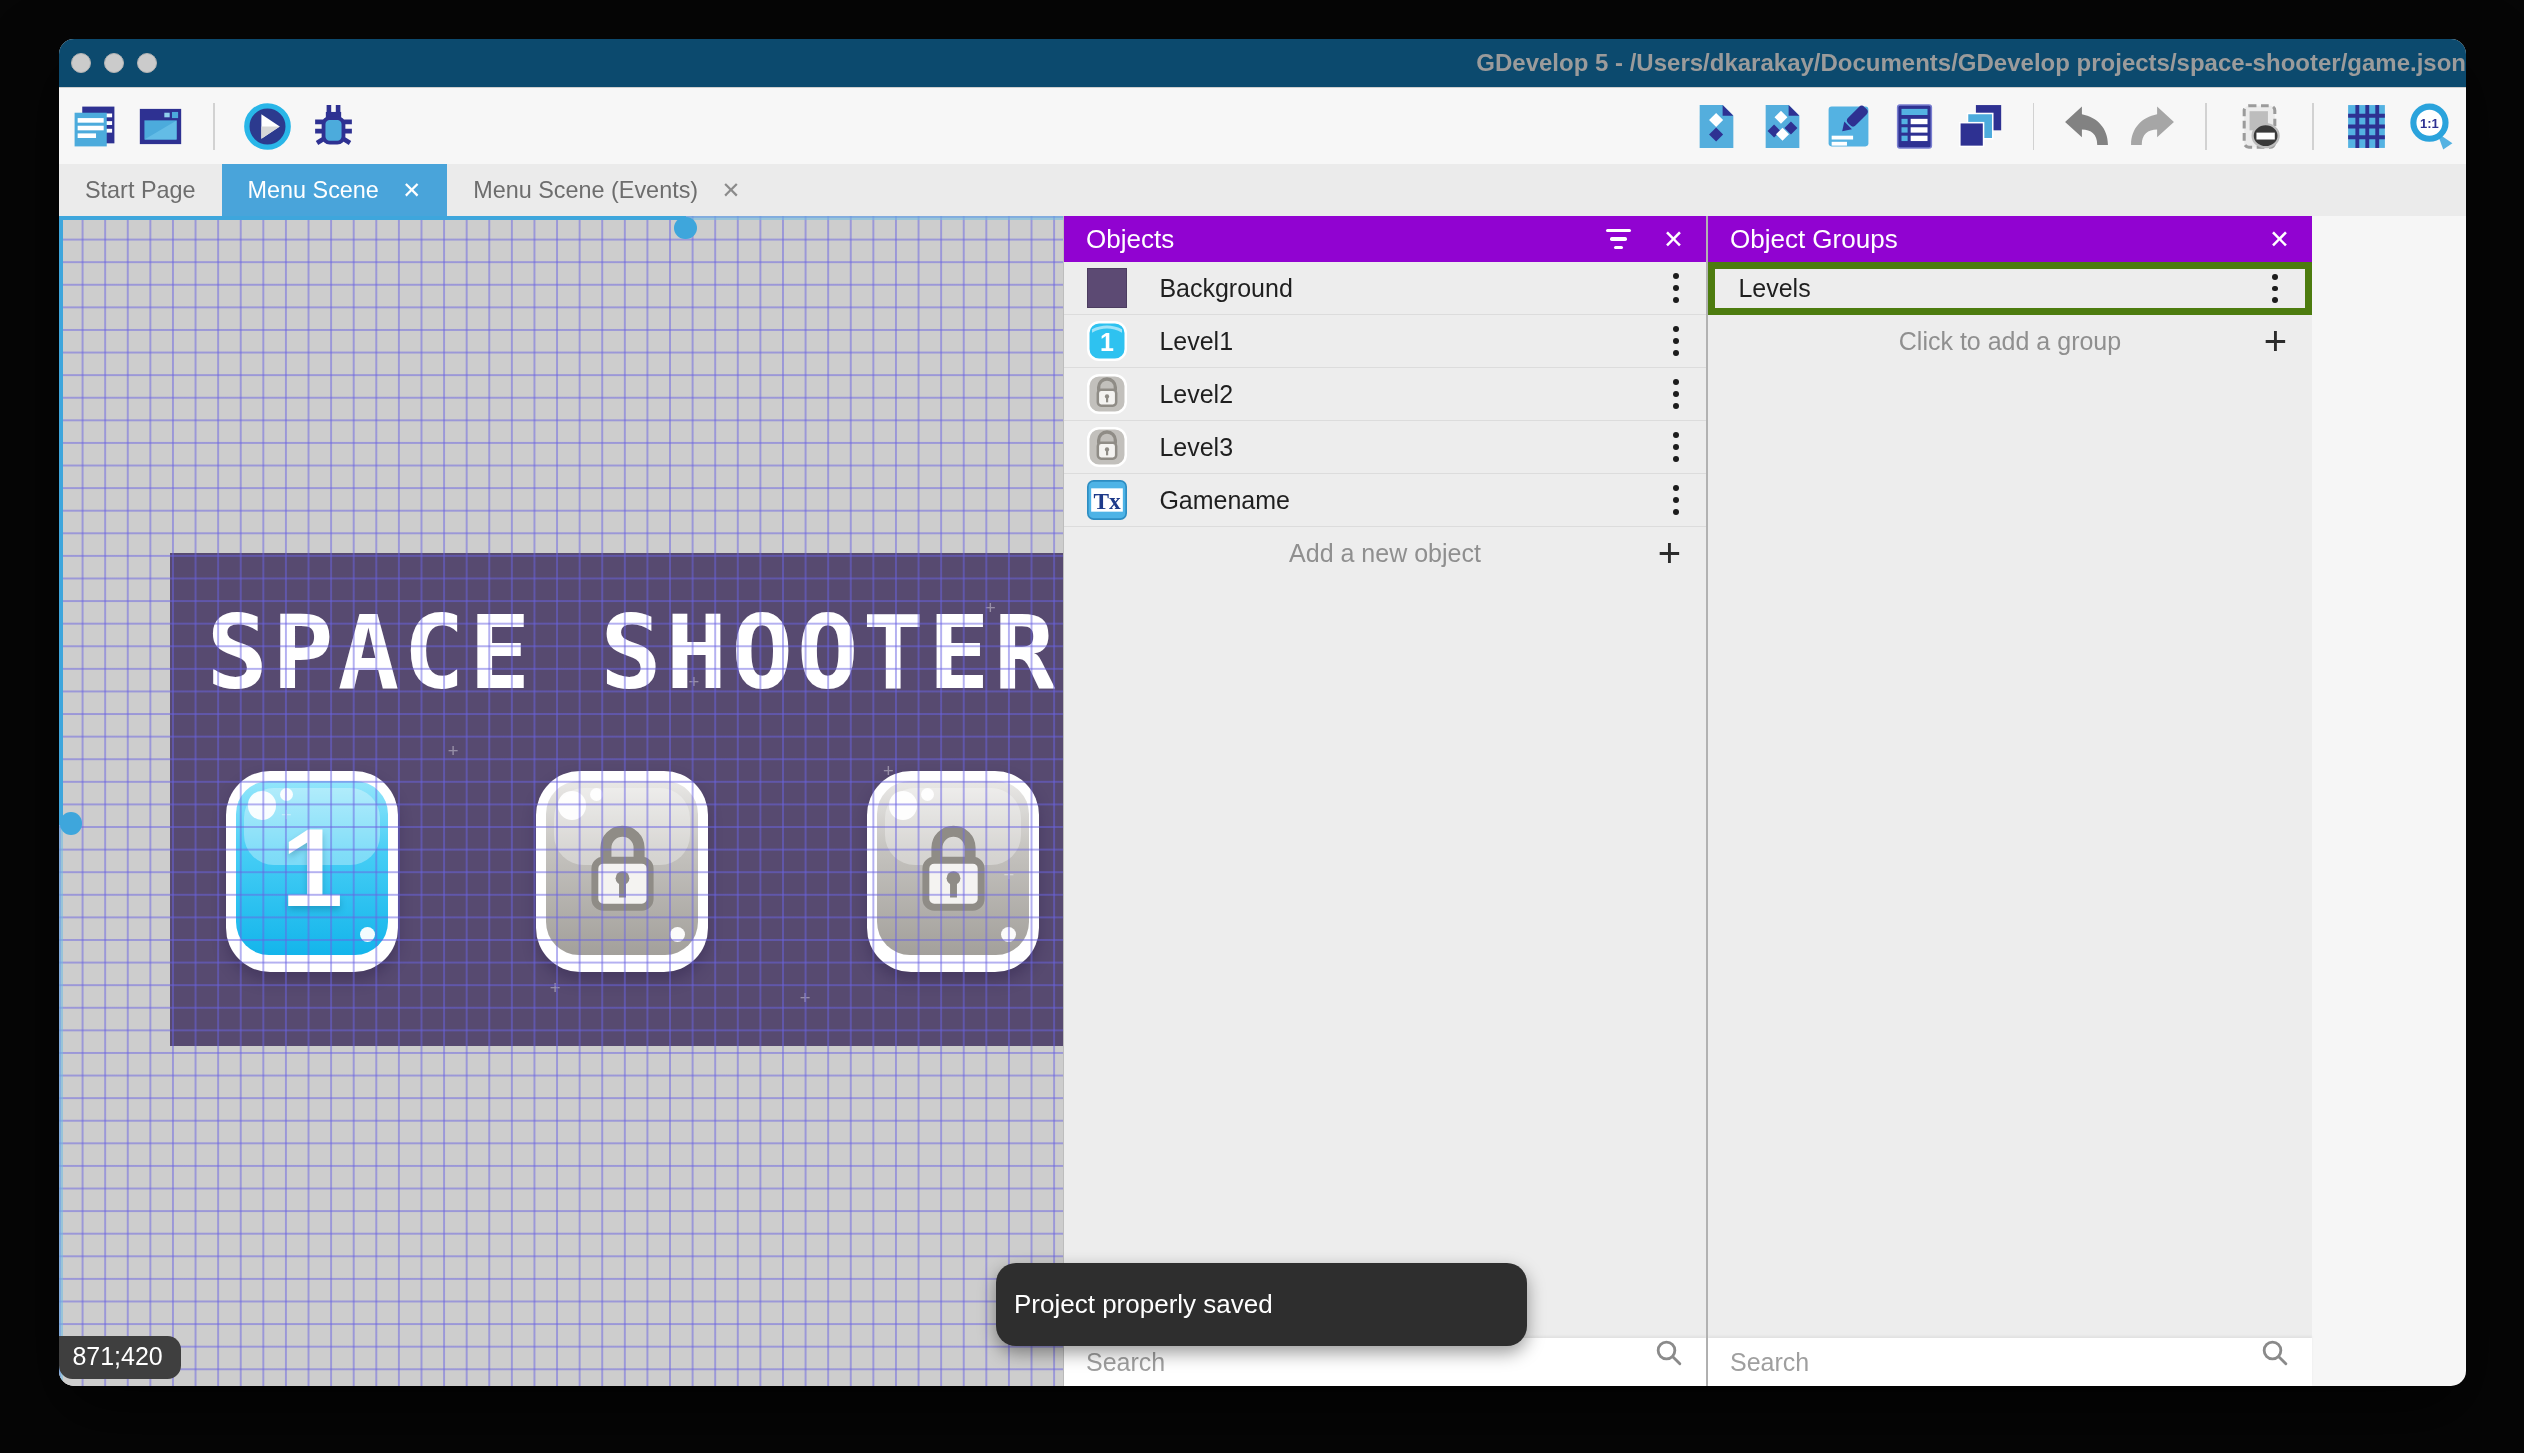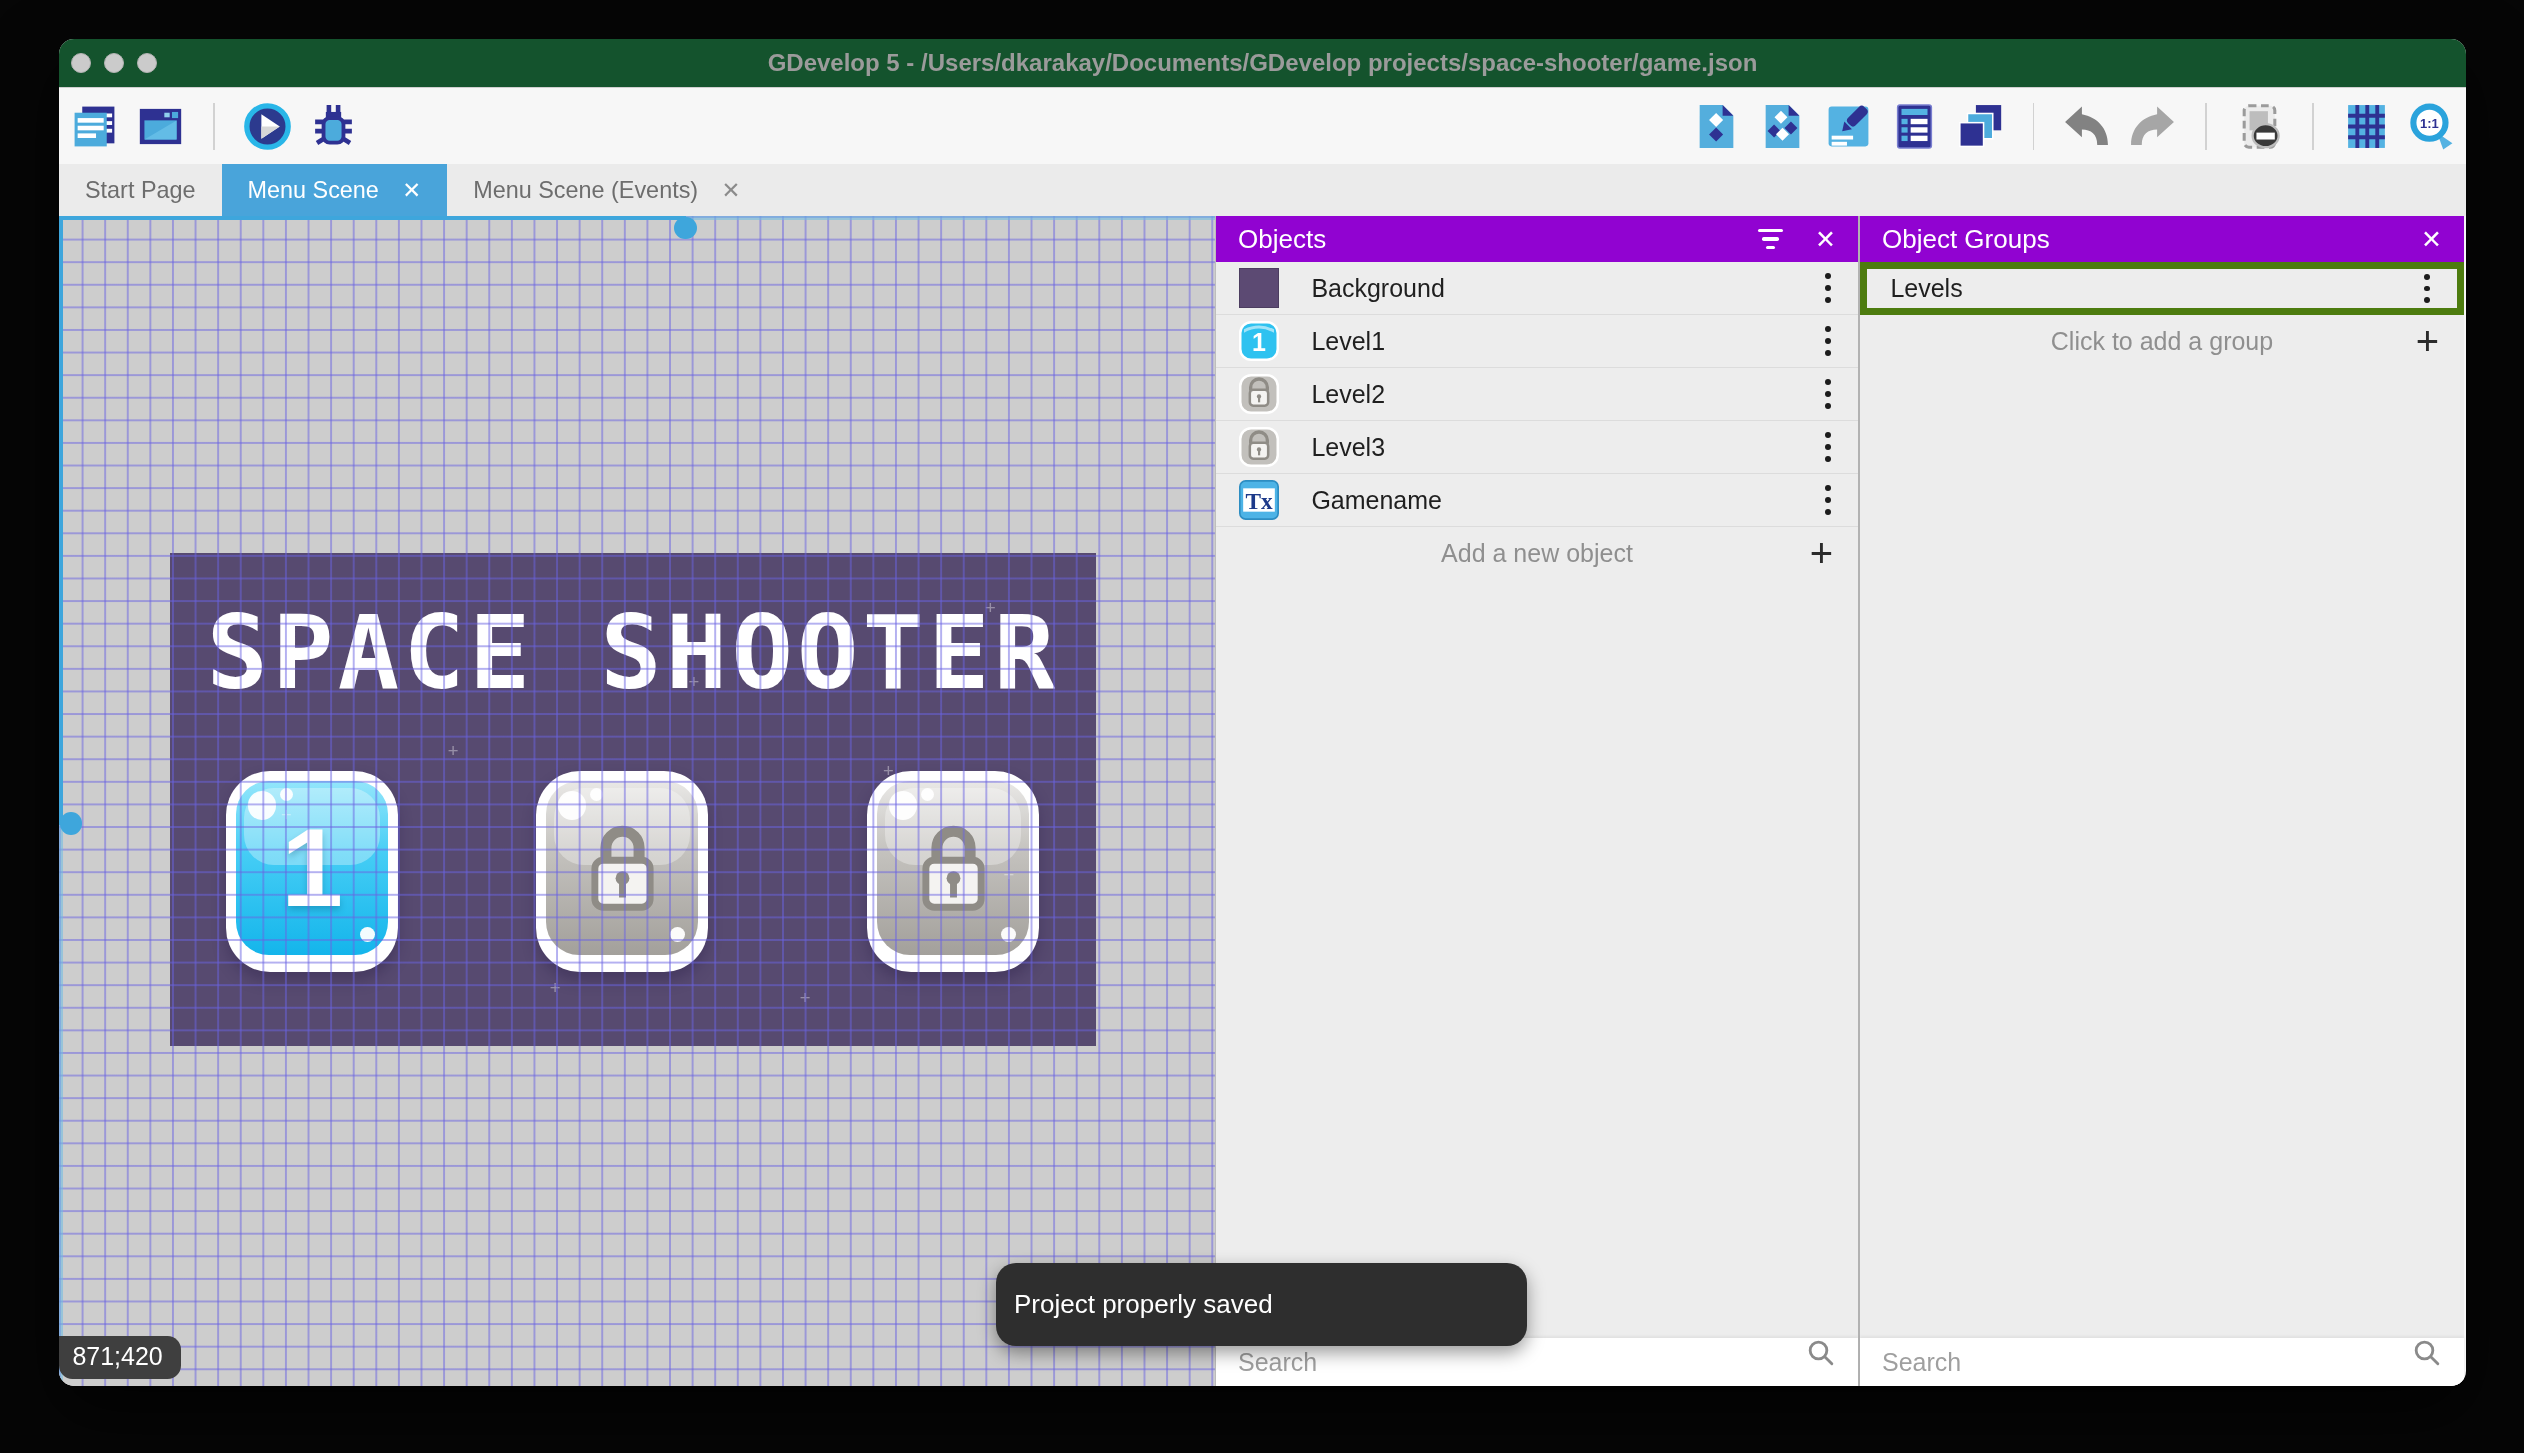--- a/index.html
+++ b/index.html
@@ -4,22 +4,22 @@
 <style>
   * { box-sizing: border-box; margin: 0; padding: 0; }
   html,body { width:2525px; height:1453px; background:#060606; overflow:hidden;
               font-family:"Liberation Sans", sans-serif; }
 
   .window { position:absolute; left:59px; top:39px; width:2407px; height:1347px;
             background:#f6f6f6; border-radius:15px; overflow:hidden;
             box-shadow:0 25px 67px rgba(0,0,0,.7); }
 
   
-  .titlebar { height:49px; background:#14532d; border-bottom:1.7px solid #cfcfcf;
-              position:relative; display:flex; align-items:center; justify-content:center; }
+  .titlebar { height:49px; background:#0c4a6e; border-bottom:1.7px solid #cfcfcf;
+              position:relative; display:flex; align-items:center; justify-content:flex-end; }
   .lights { position:absolute; left:11.7px; top:0; bottom:0; display:flex; align-items:center; gap:13.4px; }
   .light { width:20px; height:20px; border-radius:50%; background:#cbcbcb; border:1.7px solid #b2b2b2; }
   .win-title { font-size:24px; font-weight:bold; color:#9b9b9b; }
 
   
   .toolbar { height:76px; background:#f7f7f7; display:flex; align-items:center; padding:0 9.2px 0 11px; }
   .tb-group { display:flex; align-items:center; gap:17px; }
   .tb-btn { width:49px; height:49px; display:flex; align-items:center; justify-content:center; }
   .tb-btn svg { width:49px; height:49px; }
   .tb-divider { width:1.7px; height:47px; background:#d2d2d2; margin:0 11px; }
@@ -29,21 +29,21 @@
   .tabbar { height:52px; background:#ebebeb; display:flex; align-items:stretch; }
   .tab { display:flex; align-items:center; gap:23.4px; padding:0 26px; font-size:23.4px; color:#6d6d6d; }
   .tab .tab-close { font-size:22.6px; color:#8b8b8b; }
   .tab.active { background:#49a4da; color:#ffffff; }
   .tab.active .tab-close { color:#ffffff; }
 
   
   .main { display:flex; height:1170px; position:relative; }
 
   
-  .canvas { position:relative; width:1156px; height:1170px; background:#cdcdcd; overflow:hidden; }
+  .canvas { position:relative; width:1004px; height:1170px; background:#cdcdcd; overflow:hidden; }
   .scene { position:absolute; left:111px; top:337px; width:926px; height:493px;
            background:#574a70; z-index:1; }
   .grid-overlay { position:absolute; inset:0; z-index:2; pointer-events:none;
     background-image:
       linear-gradient(to right, rgba(106,99,226,.5) 1.7px, transparent 1.7px),
       linear-gradient(to bottom, rgba(106,99,226,.5) 1.7px, transparent 1.7px);
     background-size:22.6px 22.6px; }
   .scene-title { position:absolute; left:0; top:40px; width:100%; text-align:center;
     font-family:"DejaVu Sans Mono", monospace; font-weight:bold; font-size:102px;
     letter-spacing:4.2px; color:#ffffff; white-space:nowrap; }

